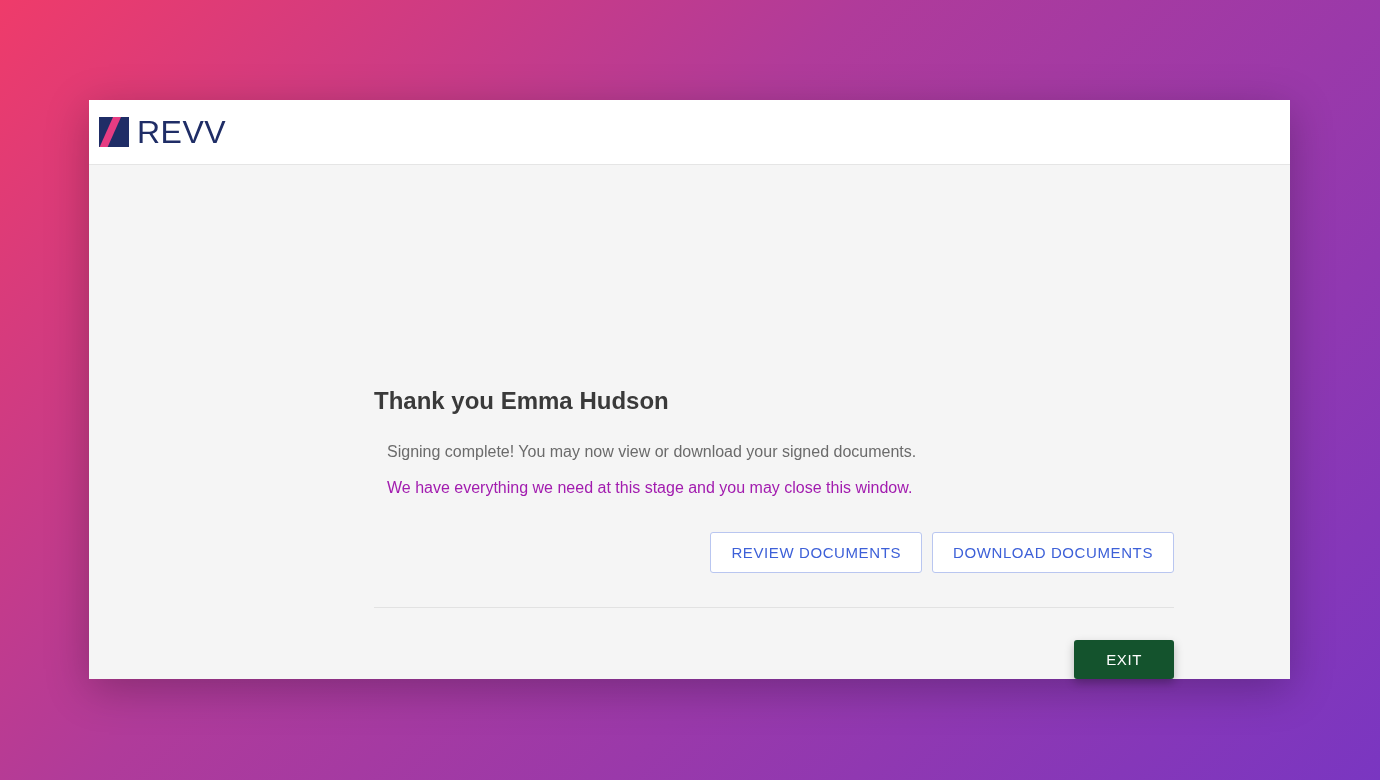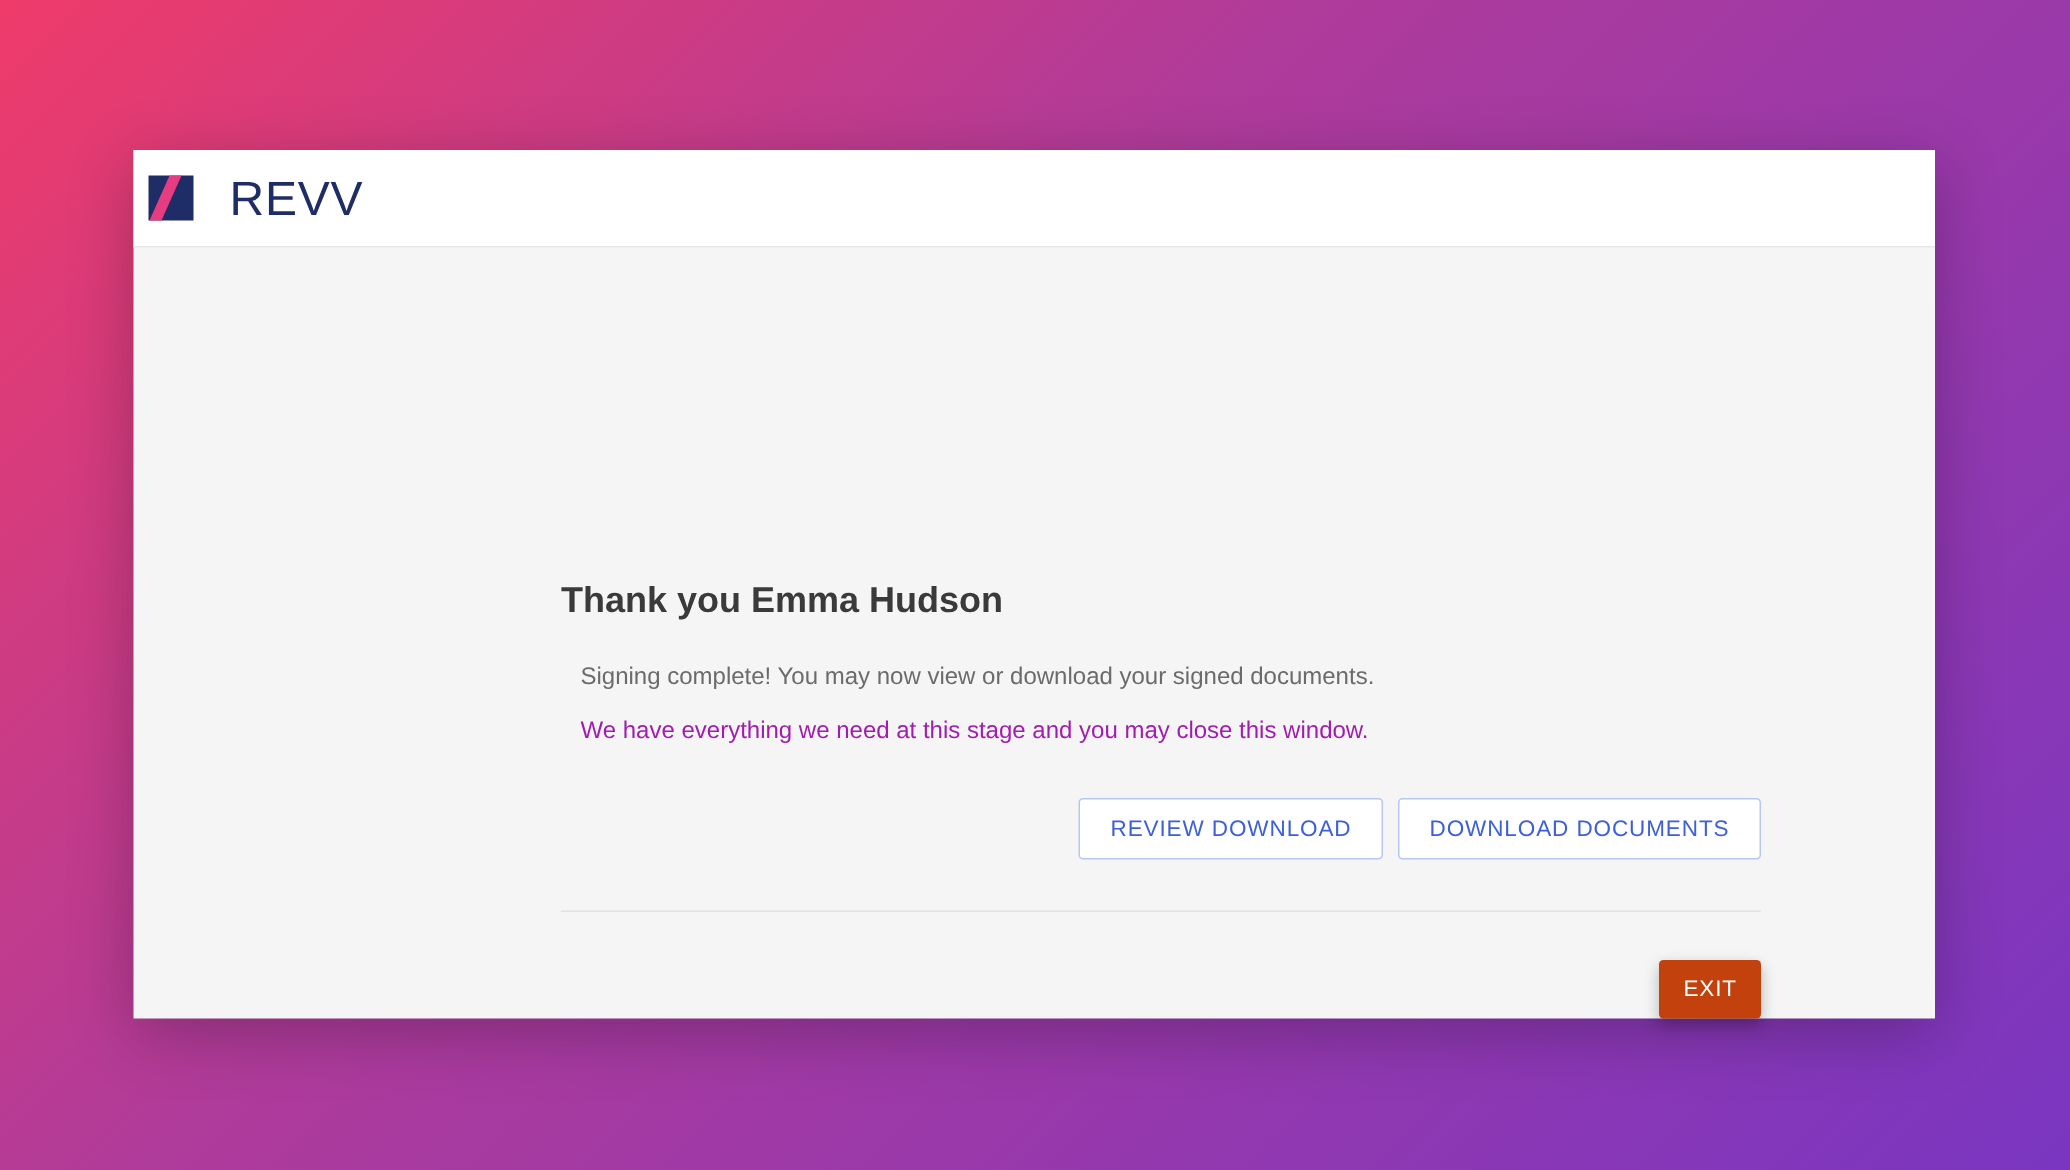--- a/index.html
+++ b/index.html
@@ -31,21 +31,21 @@
     height: 65px;
     background: #ffffff;
     border-bottom: 1px solid #e5e5e5;
     display: flex;
     align-items: center;
     padding: 0 10px;
   }
   .logo {
     display: flex;
     align-items: center;
-    gap: 24px;
+    gap: 8px;
   }
   .logo-mark {
     width: 30px;
     height: 30px;
     background: #1f2d66;
     position: relative;
     overflow: hidden;
   }
   .logo-mark::before {
     content: "";
@@ -110,26 +110,26 @@
     height: 1px;
     background: #e2e2e2;
     margin-top: 34px;
   }
   .exit-row {
     display: flex;
     justify-content: flex-end;
     margin-top: 32px;
   }
   .btn-primary {
-    background: #c2410c;
+    background: #14532d;
     color: #ffffff;
     border: none;
     font-size: 15px;
     letter-spacing: 0.6px;
-    padding: 11px 16px;
+    padding: 11px 32px;
     border-radius: 3px;
     cursor: pointer;
     font-family: inherit;
     box-shadow: 0 4px 10px rgba(0,0,0,0.25);
   }
 </style>
 </head>
 <body>
 
 <div class="stage">
@@ -144,21 +144,21 @@
 
     <div class="body">
       <div class="content">
 
         <h1 class="title">Thank you Emma Hudson</h1>
 
         <p class="para">Signing complete! You may now view or download your signed documents.</p>
         <p class="para para2">We have everything we need at this stage and you may close this window.</p>
 
         <div class="button-row">
-          <button class="btn-outline">REVIEW DOWNLOAD</button>
+          <button class="btn-outline">REVIEW DOCUMENTS</button>
           <button class="btn-outline">DOWNLOAD DOCUMENTS</button>
         </div>
 
         <div class="divider"></div>
 
         <div class="exit-row">
           <button class="btn-primary">EXIT</button>
         </div>
 
       </div>

